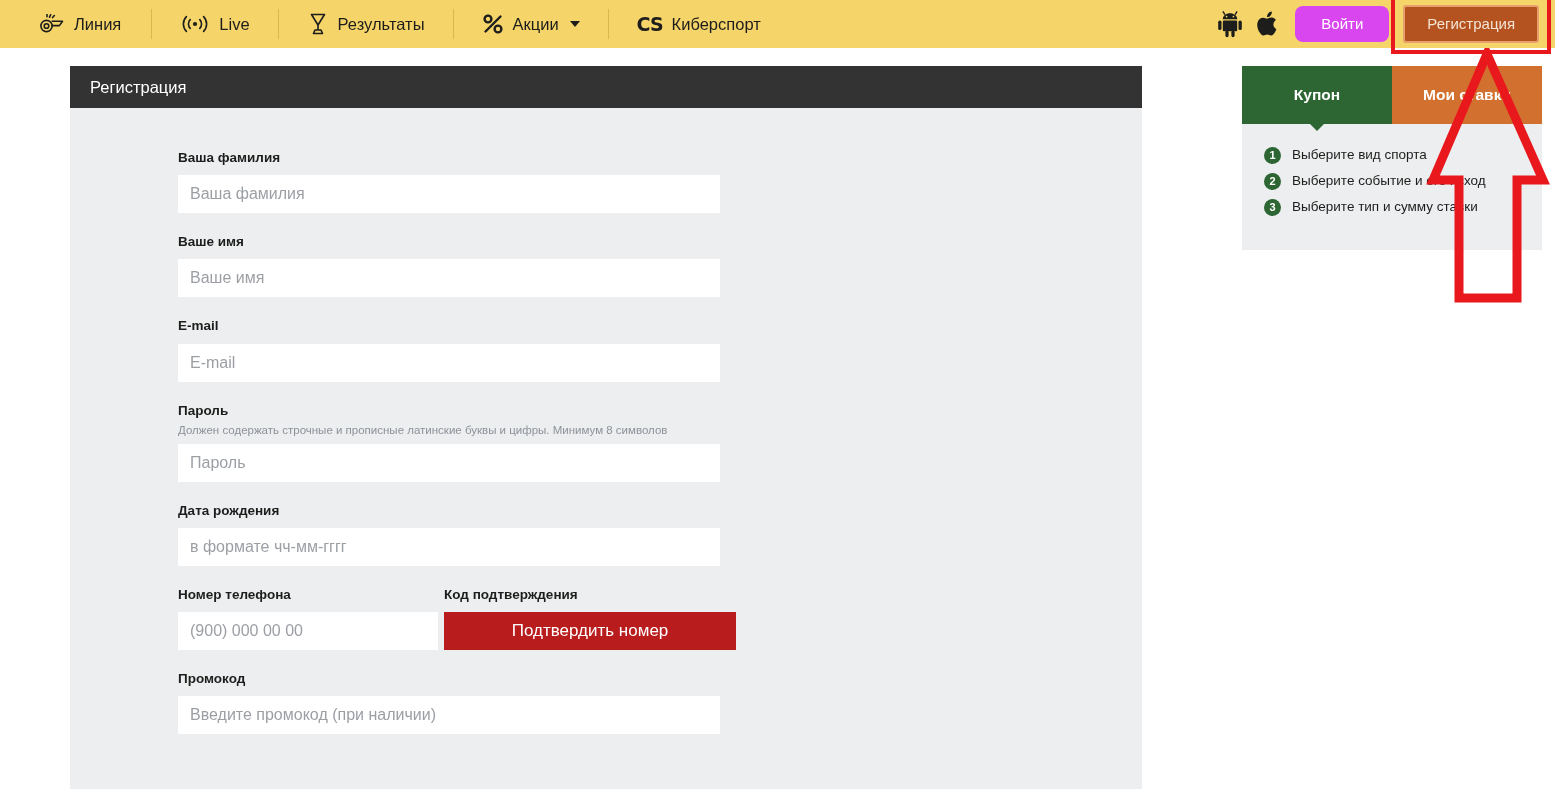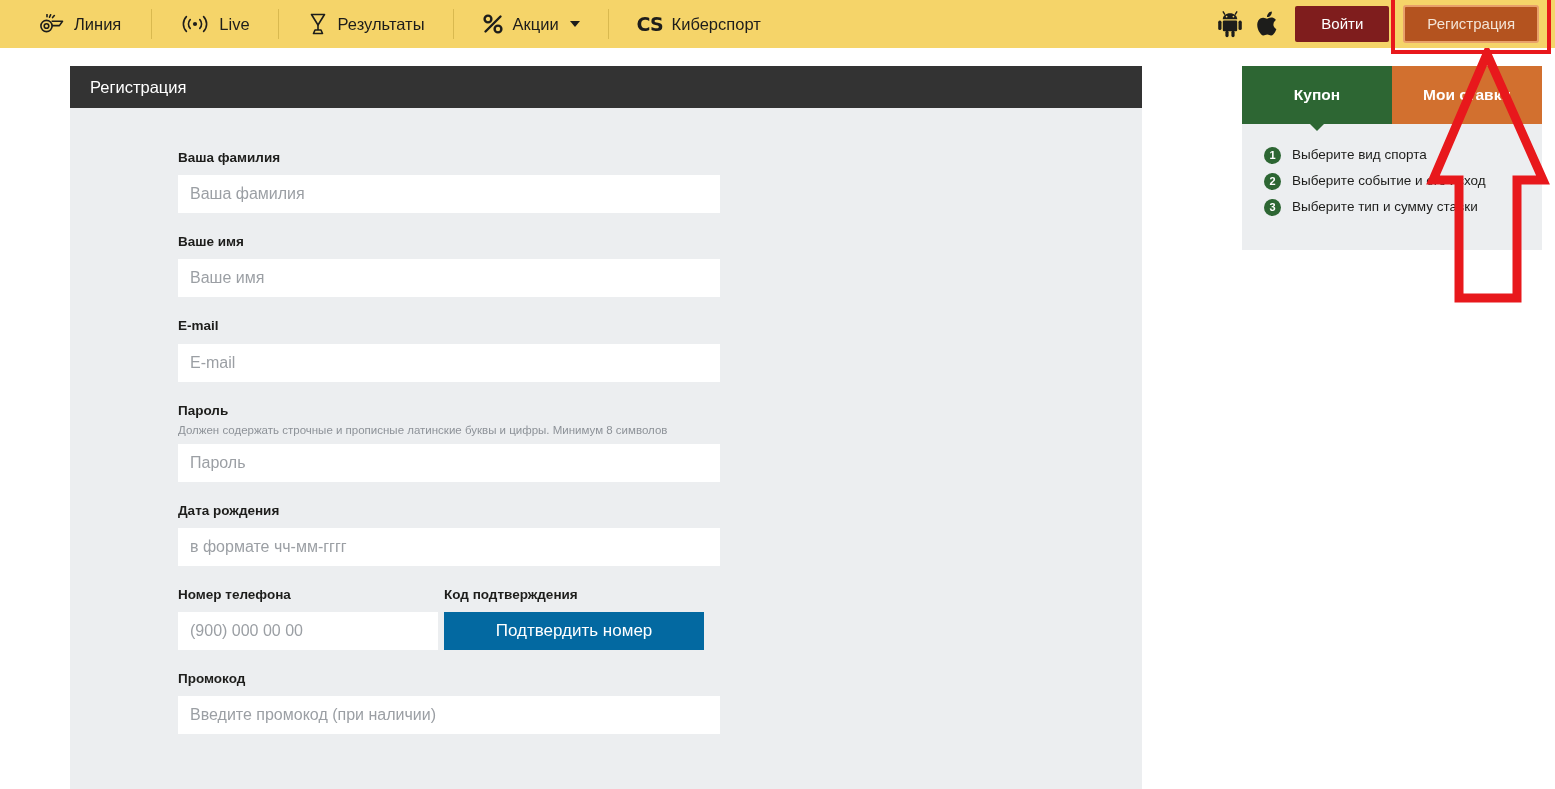--- a/index.html
+++ b/index.html
@@ -83,26 +83,26 @@
     padding-right: 16px;
     height: 48px;
   }
   .store-icon {
     display: flex;
     align-items: center;
     justify-content: center;
     cursor: pointer;
   }
   .btn-login {
-    background: #7f1d1d;
+    background: #d946ef;
     color: #ffffff;
     font-size: 15px;
     padding: 8px 26px;
     border: none;
-    border-radius: 2px;
+    border-radius: 8px;
     cursor: pointer;
     font-family: "Liberation Sans", sans-serif;
     line-height: 1.3;
   }
   .reg-wrap {
     position: relative;
     display: flex;
     align-items: center;
   }
   .btn-register {
@@ -185,23 +185,23 @@
   .text-input::placeholder { color: #9b9fa4; opacity: 1; }
   .text-input.short { width: 260px; }
 
   .row-2col {
     display: flex;
     gap: 6px;
     margin-bottom: 21px;
   }
   .col { display: block; }
   .btn-confirm {
-    width: 260px;
+    width: 292px;
     height: 38px;
-    background: #0369a1;
+    background: #b91c1c;
     color: #ffffff;
     border: none;
     font-size: 17px;
     cursor: pointer;
     font-family: "Liberation Sans", sans-serif;
     display: block;
   }
 
   
   .sidebar {

